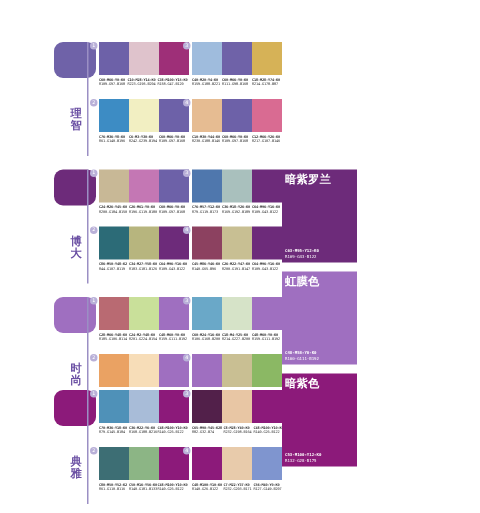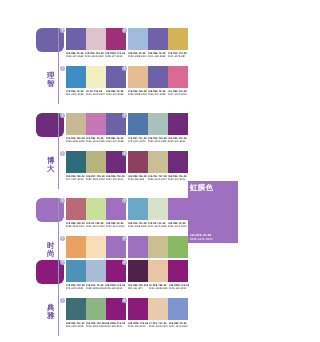--- a/index.html
+++ b/index.html
@@ -195,20 +195,24 @@
         <div class="sw" style="background:#6d2b7a;"></div>
       </div>
       <div class="code-row">
         <div class="code"><b>C45-M86-Y46-K0</b><span>R140-G65-B96</span></div>
         <div class="code"><b>C26-M22-Y47-K0</b><span>R200-G191-B147</span></div>
         <div class="code"><b>C64-M96-Y16-K0</b><span>R109-G43-B122</span></div>
       </div>
     </div>
   </div>
 
+  <div class="feature" style="top:113px;background:#6d2b7a;">
+    <div class="fname">暗紫罗兰</div>
+    <div class="fcode"><b>C63-M95-Y12-K0</b><span>R109-G43-B122</span></div>
+  </div>
 
   <div class="theme-row" style="top:198px;">
     <div class="chip" style="background:#9f6fc0;"></div>
     <div class="vrule"></div>
     <div class="vlabel" style="top:44px;">时尚</div>
 
     <div class="group" style="left:66px;top:0;">
       <div class="grp-num">1</div>
       <div class="sw-row">
         <div class="sw" style="background:#b96a72;"></div>
@@ -325,14 +329,18 @@
         <div class="sw" style="background:#7f95cf;"></div>
       </div>
       <div class="code-row">
         <div class="code"><b>C48-M100-Y10-K0</b><span>R140-G26-B122</span></div>
         <div class="code"><b>C7-M22-Y37-K0</b><span>R232-G203-B171</span></div>
         <div class="code"><b>C56-M40-Y0-K0</b><span>R127-G149-B207</span></div>
       </div>
     </div>
   </div>
 
+  <div class="feature" style="top:249px;background:#8c1a7a;">
+    <div class="fname">暗紫色</div>
+    <div class="fcode"><b>C53-M100-Y12-K0</b><span>R132-G28-B175</span></div>
+  </div>
 
 </div>
 
 </body></html>

